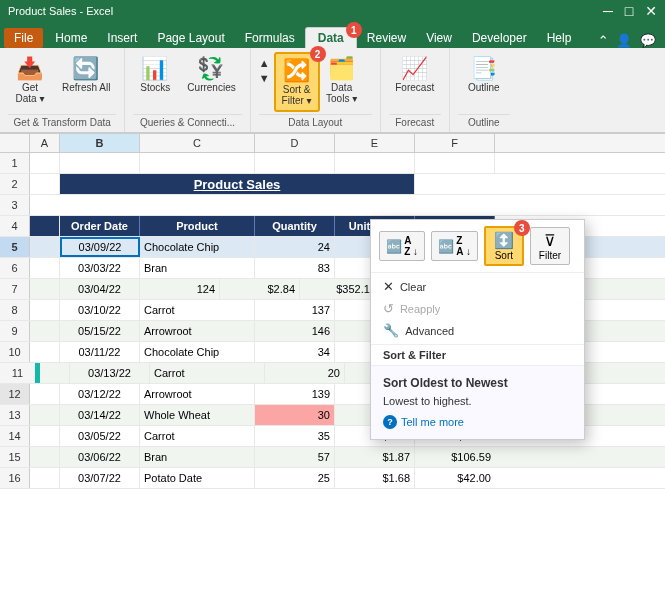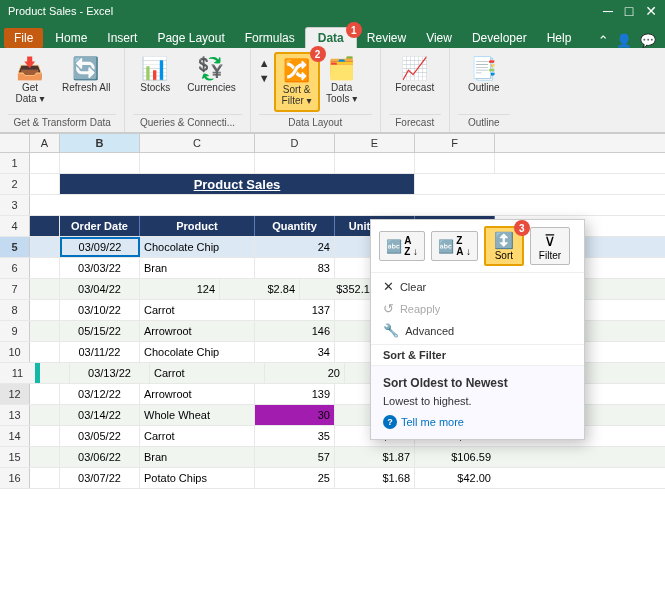--- a/index.html
+++ b/index.html
@@ -239,21 +239,21 @@
         <div style="width:80px; min-width:80px; border-right:1px solid #e8e8e8; height:20px; display:flex; align-items:center; justify-content:flex-end; padding:0 4px; font-size:11px;">139</div>
         <div style="width:80px; min-width:80px; border-right:1px solid #e8e8e8; height:20px; display:flex; align-items:center; justify-content:flex-end; padding:0 4px; font-size:11px;">$2.18</div>
         <div style="width:80px; min-width:80px; height:20px; display:flex; align-items:center; justify-content:flex-end; padding:0 4px; font-size:11px;">$303.02</div>
       </div>
 
       <div style="display:flex; border-bottom:1px solid #e8e8e8; background:#f0f5f0;">
         <div style="background:#f5f5f5; border-right:1px solid #ccc; display:flex; align-items:center; justify-content:center; font-size:11px; width:30px; min-width:30px; height:20px; color:#333;">13</div>
         <div style="width:30px; min-width:30px; border-right:1px solid #e8e8e8; height:20px; background:#f0f5f0;"></div>
         <div style="width:80px; min-width:80px; border-right:1px solid #e8e8e8; height:20px; background:#f0f5f0; display:flex; align-items:center; justify-content:center; font-size:11px;">03/14/22</div>
         <div style="width:115px; min-width:115px; border-right:1px solid #e8e8e8; height:20px; background:#f0f5f0; display:flex; align-items:center; padding:0 4px; font-size:11px;">Whole Wheat</div>
-        <div style="width:80px; min-width:80px; border-right:1px solid #e8e8e8; height:20px; background:#a21caf; display:flex; align-items:center; justify-content:flex-end; padding:0 4px; font-size:11px;">30</div>
+        <div style="width:80px; min-width:80px; border-right:1px solid #e8e8e8; height:20px; background:#fca5a5; display:flex; align-items:center; justify-content:flex-end; padding:0 4px; font-size:11px;">30</div>
         <div style="width:80px; min-width:80px; border-right:1px solid #e8e8e8; height:20px; background:#f0f5f0; display:flex; align-items:center; justify-content:flex-end; padding:0 4px; font-size:11px;">$3.49</div>
         <div style="width:80px; min-width:80px; height:20px; background:#f0f5f0; display:flex; align-items:center; justify-content:flex-end; padding:0 4px; font-size:11px;">$104.70</div>
       </div>
 
       <div style="display:flex; border-bottom:1px solid #e8e8e8;">
         <div style="background:#f5f5f5; border-right:1px solid #ccc; display:flex; align-items:center; justify-content:center; font-size:11px; width:30px; min-width:30px; height:20px; color:#333;">14</div>
         <div style="width:30px; min-width:30px; border-right:1px solid #e8e8e8; height:20px;"></div>
         <div style="width:80px; min-width:80px; border-right:1px solid #e8e8e8; height:20px; display:flex; align-items:center; justify-content:center; font-size:11px;">03/05/22</div>
         <div style="width:115px; min-width:115px; border-right:1px solid #e8e8e8; height:20px; display:flex; align-items:center; padding:0 4px; font-size:11px;">Carrot</div>
         <div style="width:80px; min-width:80px; border-right:1px solid #e8e8e8; height:20px; display:flex; align-items:center; justify-content:flex-end; padding:0 4px; font-size:11px;">35</div>
@@ -268,21 +268,21 @@
         <div style="width:115px; min-width:115px; border-right:1px solid #e8e8e8; height:20px; background:#f0f5f0; display:flex; align-items:center; padding:0 4px; font-size:11px;">Bran</div>
         <div style="width:80px; min-width:80px; border-right:1px solid #e8e8e8; height:20px; background:#f0f5f0; display:flex; align-items:center; justify-content:flex-end; padding:0 4px; font-size:11px;">57</div>
         <div style="width:80px; min-width:80px; border-right:1px solid #e8e8e8; height:20px; background:#f0f5f0; display:flex; align-items:center; justify-content:flex-end; padding:0 4px; font-size:11px;">$1.87</div>
         <div style="width:80px; min-width:80px; height:20px; background:#f0f5f0; display:flex; align-items:center; justify-content:flex-end; padding:0 4px; font-size:11px;">$106.59</div>
       </div>
 
       <div style="display:flex; border-bottom:1px solid #e8e8e8;">
         <div style="background:#f5f5f5; border-right:1px solid #ccc; display:flex; align-items:center; justify-content:center; font-size:11px; width:30px; min-width:30px; height:20px; color:#333;">16</div>
         <div style="width:30px; min-width:30px; border-right:1px solid #e8e8e8; height:20px;"></div>
         <div style="width:80px; min-width:80px; border-right:1px solid #e8e8e8; height:20px; display:flex; align-items:center; justify-content:center; font-size:11px;">03/07/22</div>
-        <div style="width:115px; min-width:115px; border-right:1px solid #e8e8e8; height:20px; display:flex; align-items:center; padding:0 4px; font-size:11px;">Potato Chips</div>
+        <div style="width:115px; min-width:115px; border-right:1px solid #e8e8e8; height:20px; display:flex; align-items:center; padding:0 4px; font-size:11px;">Potato Date</div>
         <div style="width:80px; min-width:80px; border-right:1px solid #e8e8e8; height:20px; display:flex; align-items:center; justify-content:flex-end; padding:0 4px; font-size:11px;">25</div>
         <div style="width:80px; min-width:80px; border-right:1px solid #e8e8e8; height:20px; display:flex; align-items:center; justify-content:flex-end; padding:0 4px; font-size:11px;">$1.68</div>
         <div style="width:80px; min-width:80px; height:20px; display:flex; align-items:center; justify-content:flex-end; padding:0 4px; font-size:11px;">$42.00</div>
       </div>
 
     </div>
 
     <div style="position:absolute; top:85px; left:370px; background:white; border:1px solid #ccc; box-shadow:3px 4px 14px rgba(0,0,0,0.25); z-index:100; width:215px;">
 
       <div style="display:flex; align-items:center; padding:6px 8px; border-bottom:1px solid #eee; gap:6px;">

